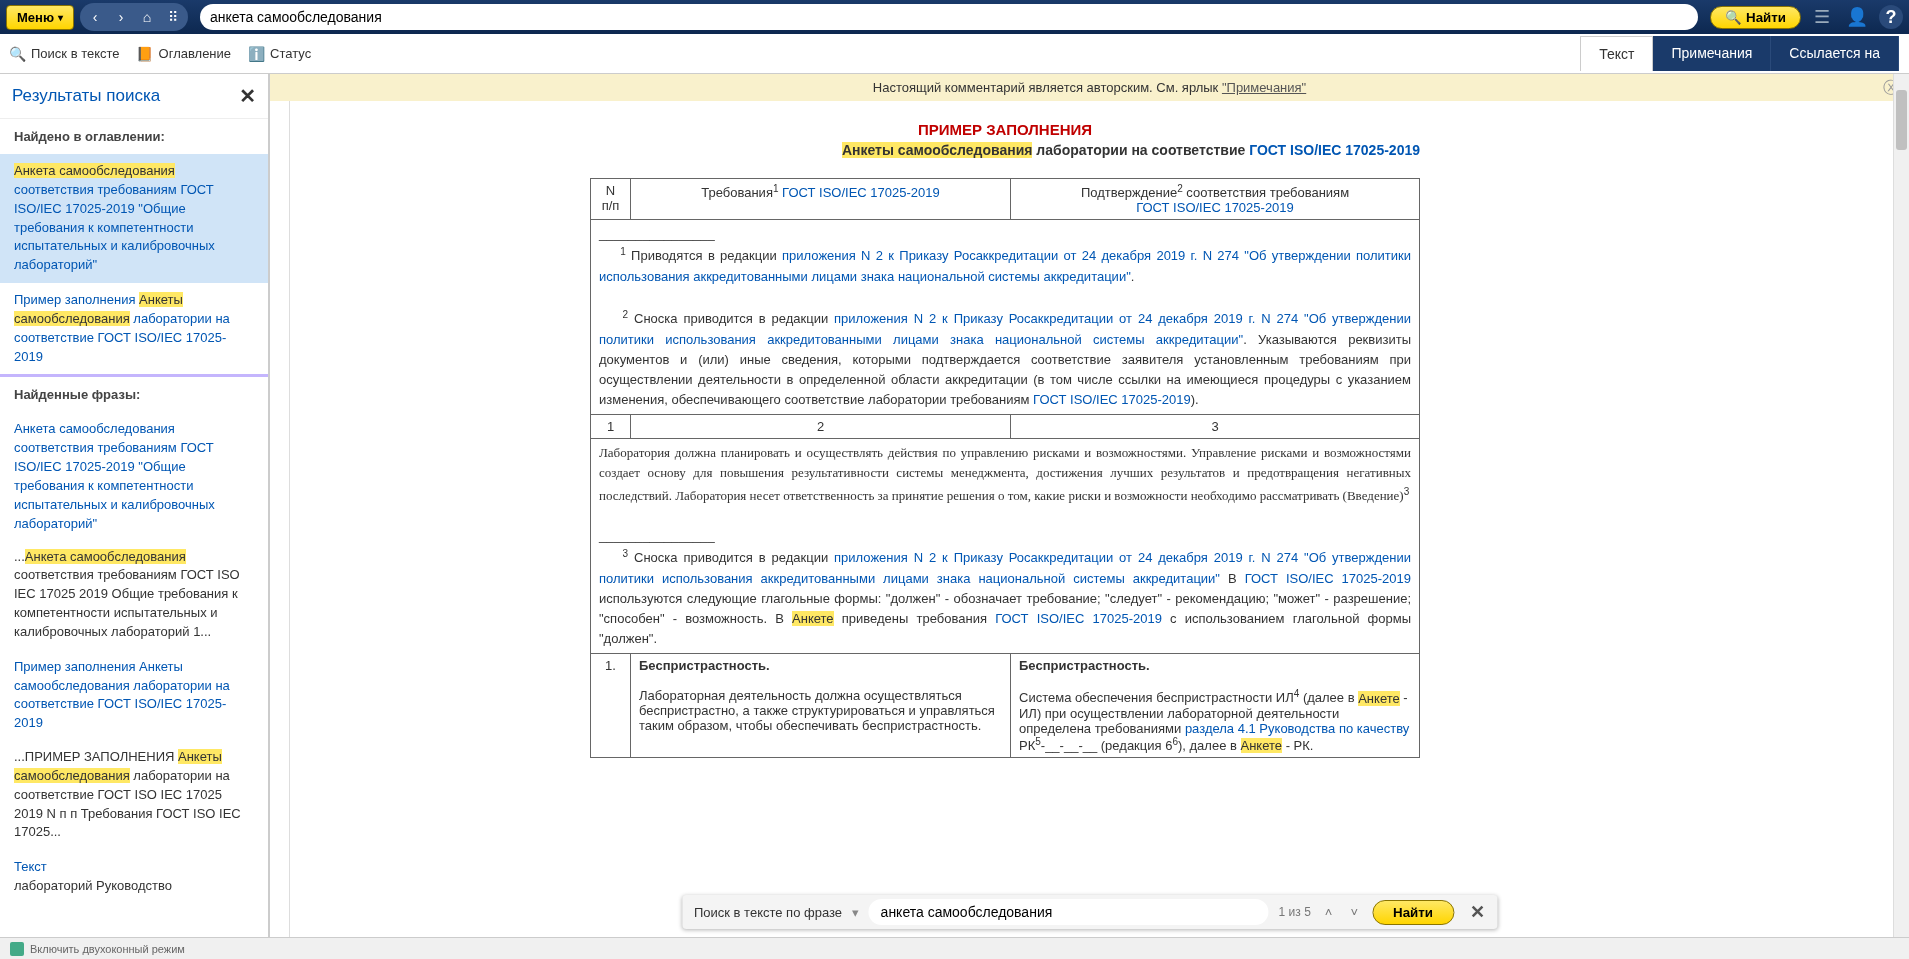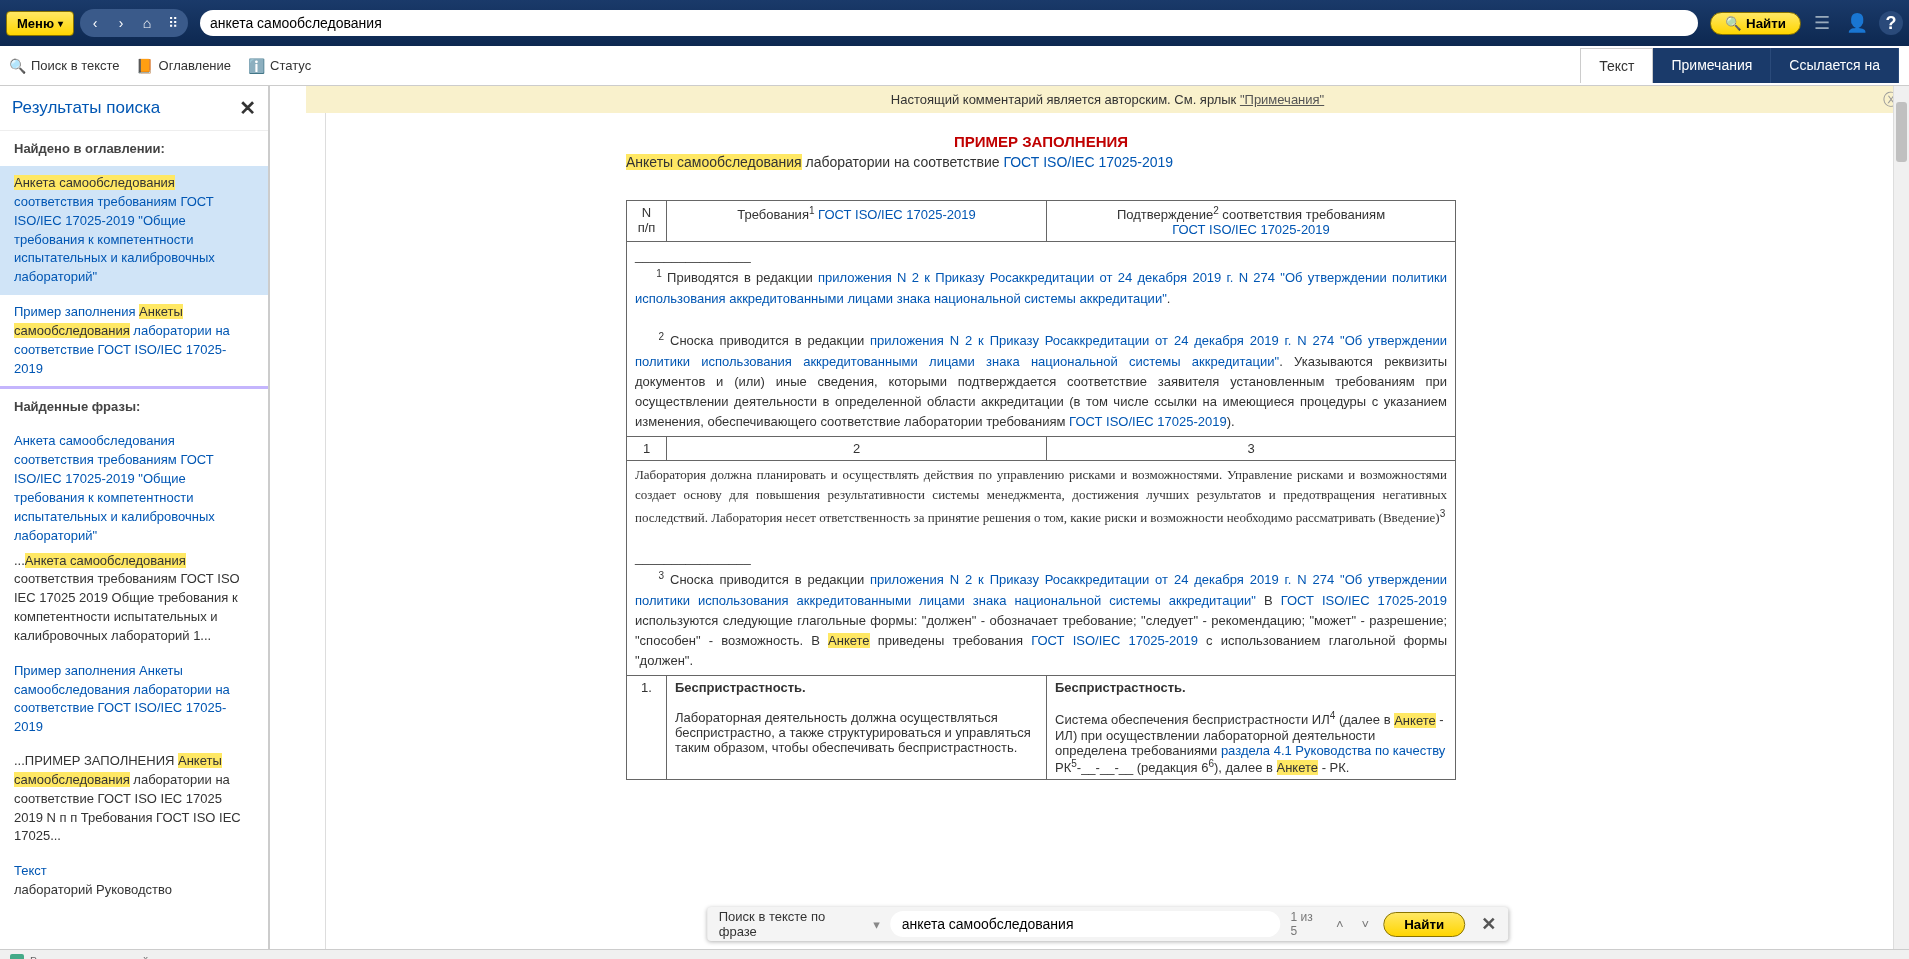--- a/index.html
+++ b/index.html
@@ -1,60 +1,60 @@
 <!DOCTYPE html>
 <html><head>
 <meta charset="utf-8">
 <style>
 * { box-sizing: border-box; margin: 0; padding: 0; }
 body { font-family: Arial, sans-serif; font-size: 13px; color: #333; background: #fff; overflow: hidden; width: 1909px; height: 959px; }
 
 
-.top-toolbar { height: 46px; background: linear-gradient(#1a3a6a,#0d2850); display: flex; align-items: center; padding: 0 6px; gap: 6px; }
+.top-toolbar { height: 34px; background: linear-gradient(#1a3a6a,#0d2850); display: flex; align-items: center; padding: 0 6px; gap: 6px; }
 .menu-btn { background: linear-gradient(#ffe864,#ffd500); border: 1px solid #8a7400; border-radius: 4px; padding: 4px 10px; font-weight: bold; font-size: 13px; display: flex; align-items: center; gap: 4px; cursor: pointer; }
 .menu-btn::after { content: "▾"; font-size: 10px; }
 .nav-pill { background: #3a5a8a; border-radius: 14px; display: flex; align-items: center; padding: 2px; }
 .nav-icon { width: 26px; height: 24px; display: flex; align-items: center; justify-content: center; color: #fff; font-size: 14px; cursor: pointer; border-radius: 12px; }
 .search-wrap { flex: 1; background: #fff; border-radius: 14px; height: 26px; display: flex; align-items: center; padding: 0 10px; margin: 0 6px; }
 .search-input { flex: 1; border: none; outline: none; font-size: 14px; background: transparent; }
 .find-btn { background: linear-gradient(#ffe864,#ffd500); border: 1px solid #8a7400; border-radius: 14px; padding: 3px 14px; font-weight: bold; cursor: pointer; display: flex; align-items: center; gap: 4px; }
 .top-right-icon { width: 30px; height: 28px; display: flex; align-items: center; justify-content: center; color: #9ab; font-size: 18px; cursor: pointer; }
 
 
 .sub-toolbar { height: 40px; background: #fff; border-bottom: 1px solid #ccc; display: flex; align-items: center; justify-content: space-between; padding: 0 10px; }
 .sub-left { display: flex; gap: 18px; align-items: center; }
 .sub-item { display: flex; align-items: center; gap: 5px; color: #333; cursor: pointer; font-size: 13px; }
 .sub-icon { width: 16px; height: 16px; display: inline-flex; align-items: center; justify-content: center; font-size: 14px; }
 .tabs-right { display: flex; gap: 0; }
 .tab { padding: 9px 18px; background: #1a3a6a; color: #fff; font-size: 14px; cursor: pointer; border-right: 1px solid #2a4a7a; }
 .tab.active { background: #fff; color: #333; border: 1px solid #ccc; border-bottom: none; }
 
 
-.main { display: flex; height: calc(100% - 34px - 40px - 22px); gap: 36px; }
+.main { display: flex; height: calc(100% - 34px - 40px - 22px); }
 .sidebar { width: 270px; border-right: 2px solid #ccc; overflow-y: auto; background: #fff; font-size: 13px; }
 .side-header { padding: 10px 12px; display: flex; justify-content: space-between; align-items: center; border-bottom: 1px solid #eee; }
 .side-title { color: #0056b3; font-size: 17px; font-weight: normal; }
 .close-x { font-size: 20px; cursor: pointer; font-weight: bold; }
 .side-section-h { padding: 10px 14px; font-weight: bold; color: #444; font-size: 13px; }
 .side-block { padding: 8px 14px; line-height: 1.45; cursor: pointer; }
 .side-block.selected { background: #d0e4f7; }
 .hl { background: #ffe864; }
 .link-blue { color: #0056b3; }
 
 
 .content-wrap { flex: 1; position: relative; display: flex; flex-direction: column; background: #e8e8e8; }
 .notice-bar { background: #f9f1cc; padding: 6px 10px; text-align: center; font-size: 13px; position: relative; }
 .notice-bar a { color: #555; text-decoration: underline; }
 .notice-close { position: absolute; right: 10px; top: 4px; color: #999; cursor: pointer; font-size: 16px; }
 .doc-scroll { flex: 1; overflow: auto; display: flex; padding: 0; }
 .left-ruler { width: 20px; background: #fff; border-right: 1px solid #ddd; }
 .doc-page { flex: 1; background: #fff; padding: 20px 50px 20px 300px; position: relative; }
 .doc-page .doccontent { max-width: 830px; }
 .doc-title1 { text-align: center; color: #C00000; font-weight: bold; font-size: 15px; margin-bottom: 4px; }
-.doc-title2 { text-align: left; font-weight: normal; font-size: 14px; margin-bottom: 30px; }
+.doc-title2 { text-align: right; font-weight: bold; font-size: 14px; margin-bottom: 20px; }
 .doc-title2 .link-blue { color: #0056b3; }
 
 table.doc-tbl { border-collapse: collapse; width: 100%; font-size: 13px; }
 table.doc-tbl td, table.doc-tbl th { border: 1px solid #666; padding: 4px 8px; vertical-align: top; }
 table.doc-tbl .center { text-align: center; }
 .fn-block { padding: 10px 8px; text-align: justify; line-height: 1.55; font-size: 13px; }
 .just { text-align: justify; line-height: 1.55; font-family: Liberation Serif, serif; }
 
 
 .find-bar { position: absolute; bottom: 8px; left: 50%; transform: translateX(-50%); background: #f4f4f4; height: 34px; display: flex; align-items: center; padding: 0 12px; gap: 10px; border-radius: 4px; box-shadow: 0 1px 4px rgba(0,0,0,0.3); }
@@ -131,21 +131,21 @@
     <div class="side-section-h">Найдено в оглавлении:</div>
     <div class="side-block selected">
       <span class="hl">Анкета самообследования</span><span class="link-blue"> соответствия требованиям ГОСТ ISO/IEC 17025-2019 "Общие требования к компетентности испытательных и калибровочных лабораторий"</span>
     </div>
     <div class="side-block">
       <span class="link-blue">Пример заполнения </span><span class="hl">Анкеты самообследования</span><span class="link-blue"> лаборатории на соответствие ГОСТ ISO/IEC 17025-2019</span>
     </div>
     <div class="side-section-h" style="border-top:3px solid #c4b5fd;">Найденные фразы:</div>
     <div class="side-block">
       <div class="link-blue">Анкета самообследования соответствия требованиям ГОСТ ISO/IEC 17025-2019 "Общие требования к компетентности испытательных и калибровочных лабораторий"</div>
-      <div style="margin-top:6px;"><span>...</span><span class="hl">Анкета самообследования</span><span> соответствия требованиям ГОСТ ISO IEC 17025 2019 Общие требования к компетентности испытательных и калибровочных лабораторий 1...</span></div>
+      <div style="margin-top:14px;"><span>...</span><span class="hl">Анкета самообследования</span><span> соответствия требованиям ГОСТ ISO IEC 17025 2019 Общие требования к компетентности испытательных и калибровочных лабораторий 1...</span></div>
     </div>
     <div class="side-block">
       <div class="link-blue">Пример заполнения Анкеты самообследования лаборатории на соответствие ГОСТ ISO/IEC 17025-2019</div>
       <div style="margin-top:15px;"><span>...ПРИМЕР ЗАПОЛНЕНИЯ </span><span class="hl">Анкеты самообследования</span><span> лаборатории на соответствие ГОСТ ISO IEC 17025 2019 N п п Требования ГОСТ ISO IEC 17025...</span></div>
     </div>
     <div class="side-block">
       <div class="link-blue">Текст</div>
       <div>лабораторий Руководство</div>
     </div>
   </div>

